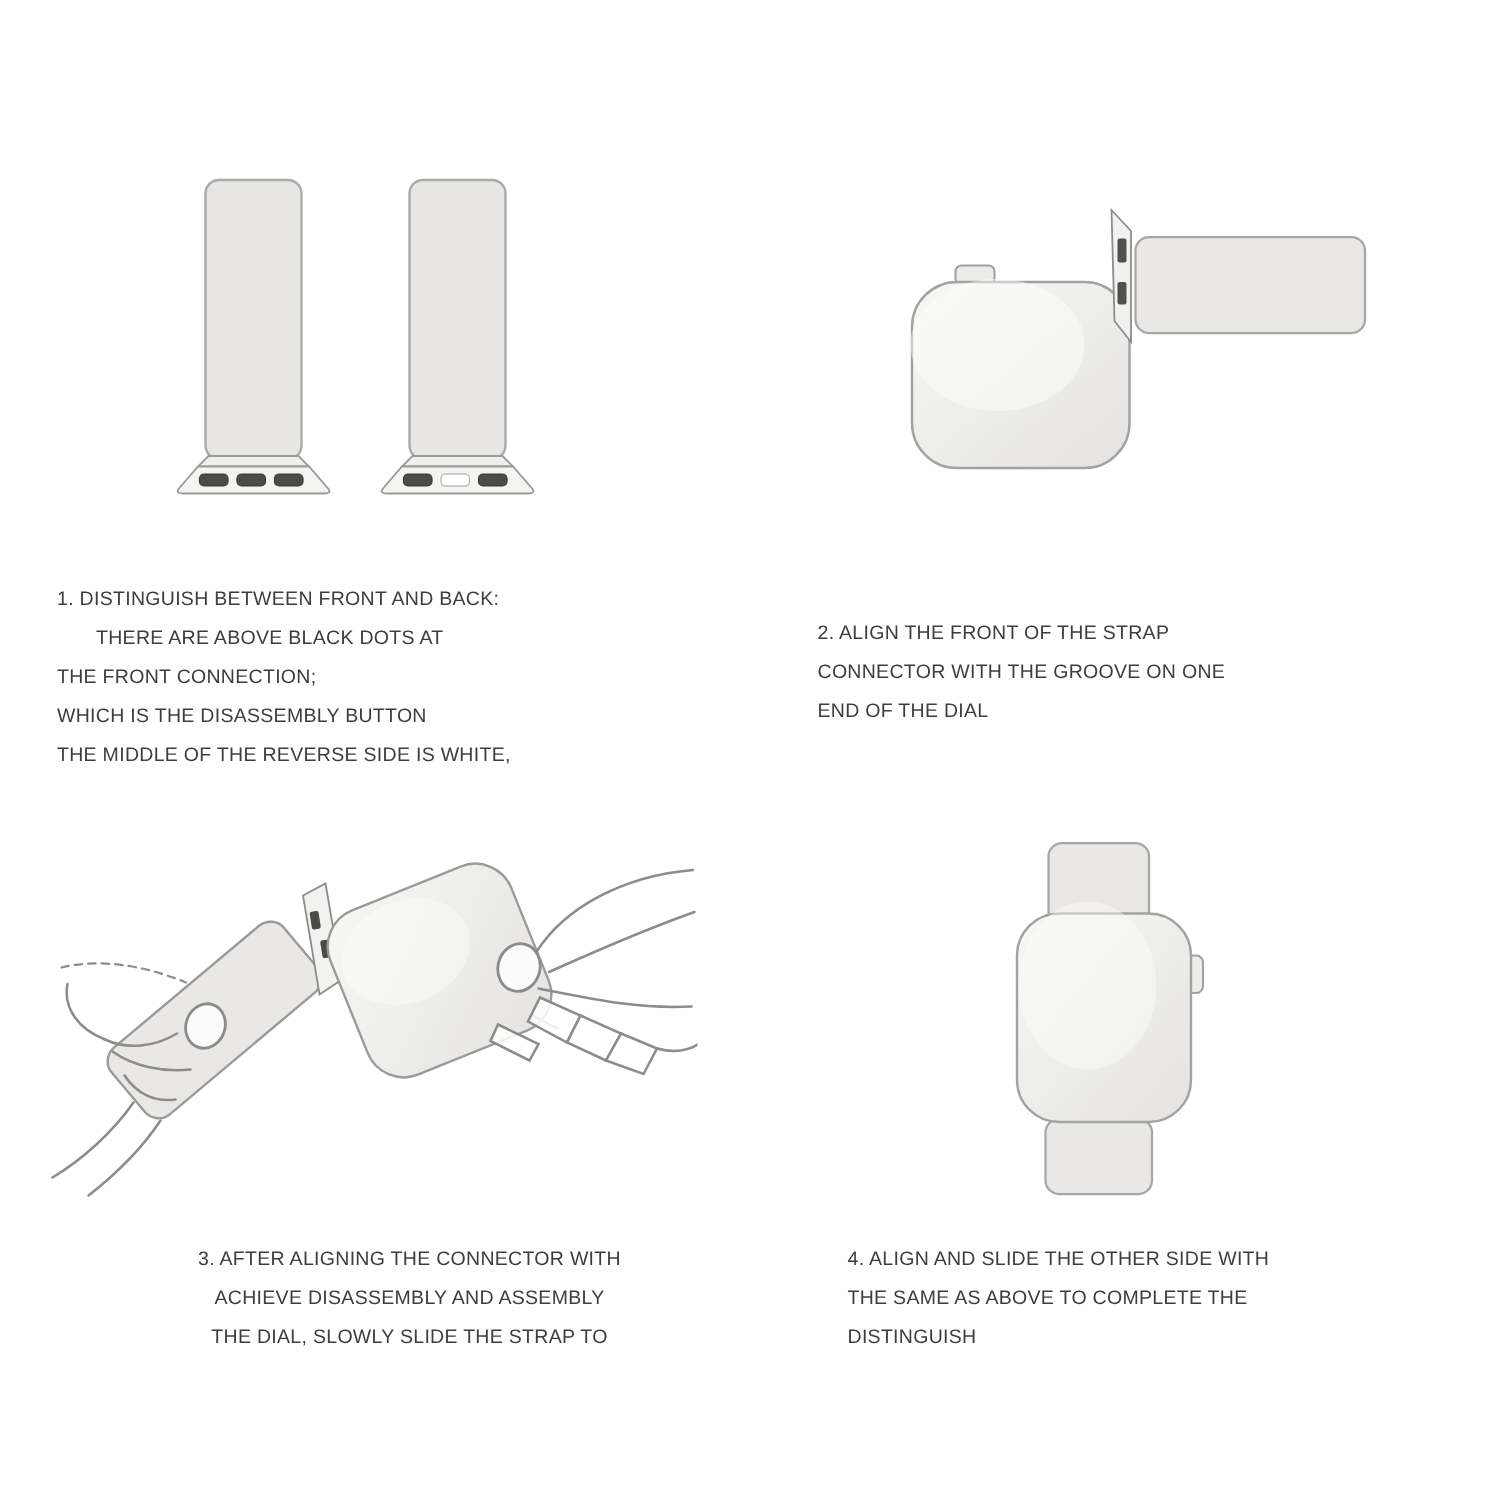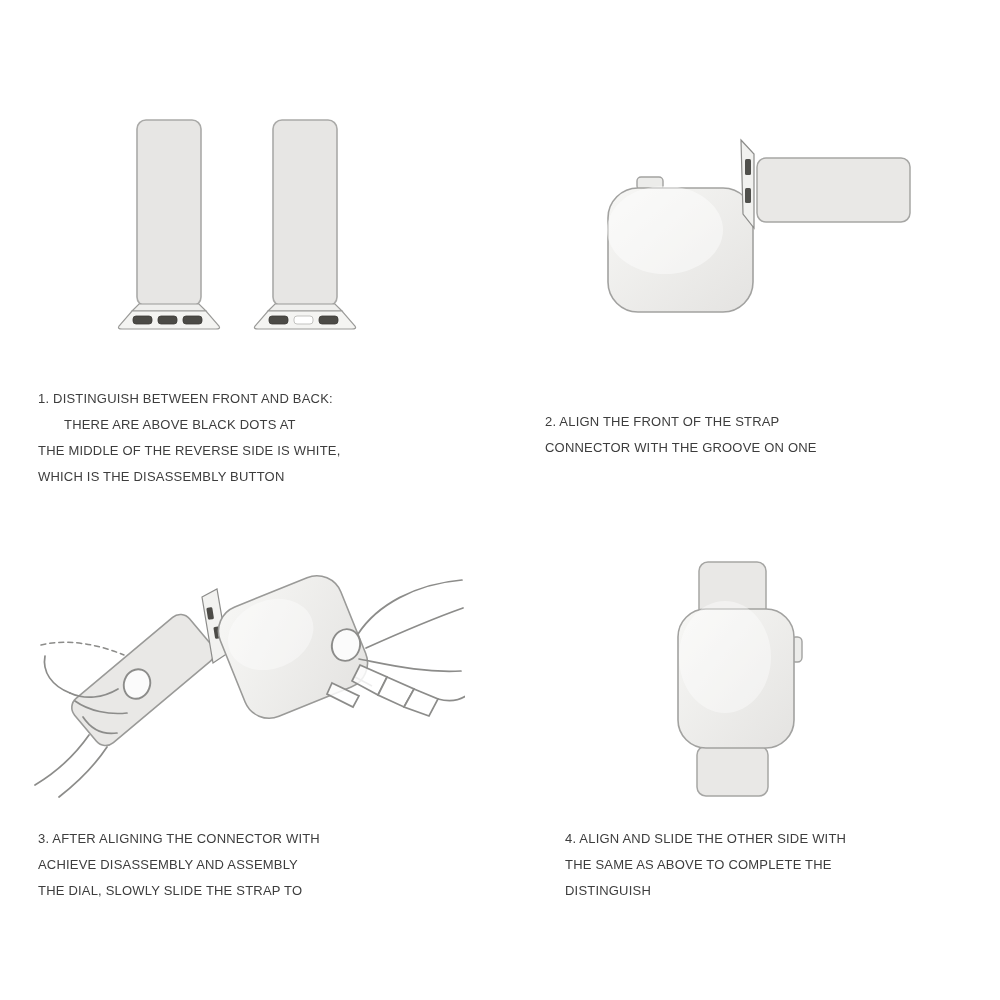--- a/index.html
+++ b/index.html
@@ -19,21 +19,21 @@
   .caption {
     position: absolute;
     color: #3d3d3d;
     font-size: 13px;
     line-height: 26px;
     letter-spacing: 0.2px;
     font-weight: 400;
   }
   .c1 { left: 38px;  top: 386px; width: 480px; }
   .c2 { left: 545px; top: 386px; width: 440px; margin-top: 23px; }
-  .c3 { left: 38px;  top: 826px; width: 470px; }
+  .c3 { left: 38px;  top: 826px; width: 470px; text-align: center; }
   .c4 { left: 545px; top: 826px; width: 450px; margin-left: 20px; }
   .cap-line { white-space: nowrap; }
   .cap-line.indent { padding-left: 26px; }
 </style>
 </head>
 <body>
 
 <div class="sheet">
 
   <svg class="illus p1" width="270" height="240" viewBox="0 0 270 240">
@@ -139,27 +139,29 @@
     <rect x="126" y="85" width="11" height="25" rx="4.5" fill="#ececea" stroke="#a2a2a0" stroke-width="1.4"></rect>
     <g>
       <rect x="13" y="57" width="116" height="139" rx="28" fill="url(#gw4)" stroke="#a2a2a0" stroke-width="1.6"></rect>
       <ellipse cx="60" cy="105" rx="46" ry="56" fill="#ffffff" opacity="0.4"></ellipse>
     </g>
   </svg>
 
   <div class="caption c1">
     <div class="cap-line">1. DISTINGUISH BETWEEN FRONT AND BACK:</div>
     <div class="cap-line indent">THERE ARE ABOVE BLACK DOTS AT</div>
+    <div class="cap-line">THE FRONT CONNECTION;</div>
+    <div class="cap-line">WHICH IS THE DISASSEMBLY BUTTON</div>
     <div class="cap-line">THE MIDDLE OF THE REVERSE SIDE IS WHITE,</div>
-    <div class="cap-line">WHICH IS THE DISASSEMBLY BUTTON</div>
   </div>
 
   <div class="caption c2">
     <div class="cap-line">2. ALIGN THE FRONT OF THE STRAP</div>
     <div class="cap-line">CONNECTOR WITH THE GROOVE ON ONE</div>
+    <div class="cap-line">END OF THE DIAL</div>
   </div>
 
   <div class="caption c3">
     <div class="cap-line">3. AFTER ALIGNING THE CONNECTOR WITH</div>
     <div class="cap-line">ACHIEVE DISASSEMBLY AND ASSEMBLY</div>
     <div class="cap-line">THE DIAL, SLOWLY SLIDE THE STRAP TO</div>
   </div>
 
   <div class="caption c4">
     <div class="cap-line">4. ALIGN AND SLIDE THE OTHER SIDE WITH</div>

